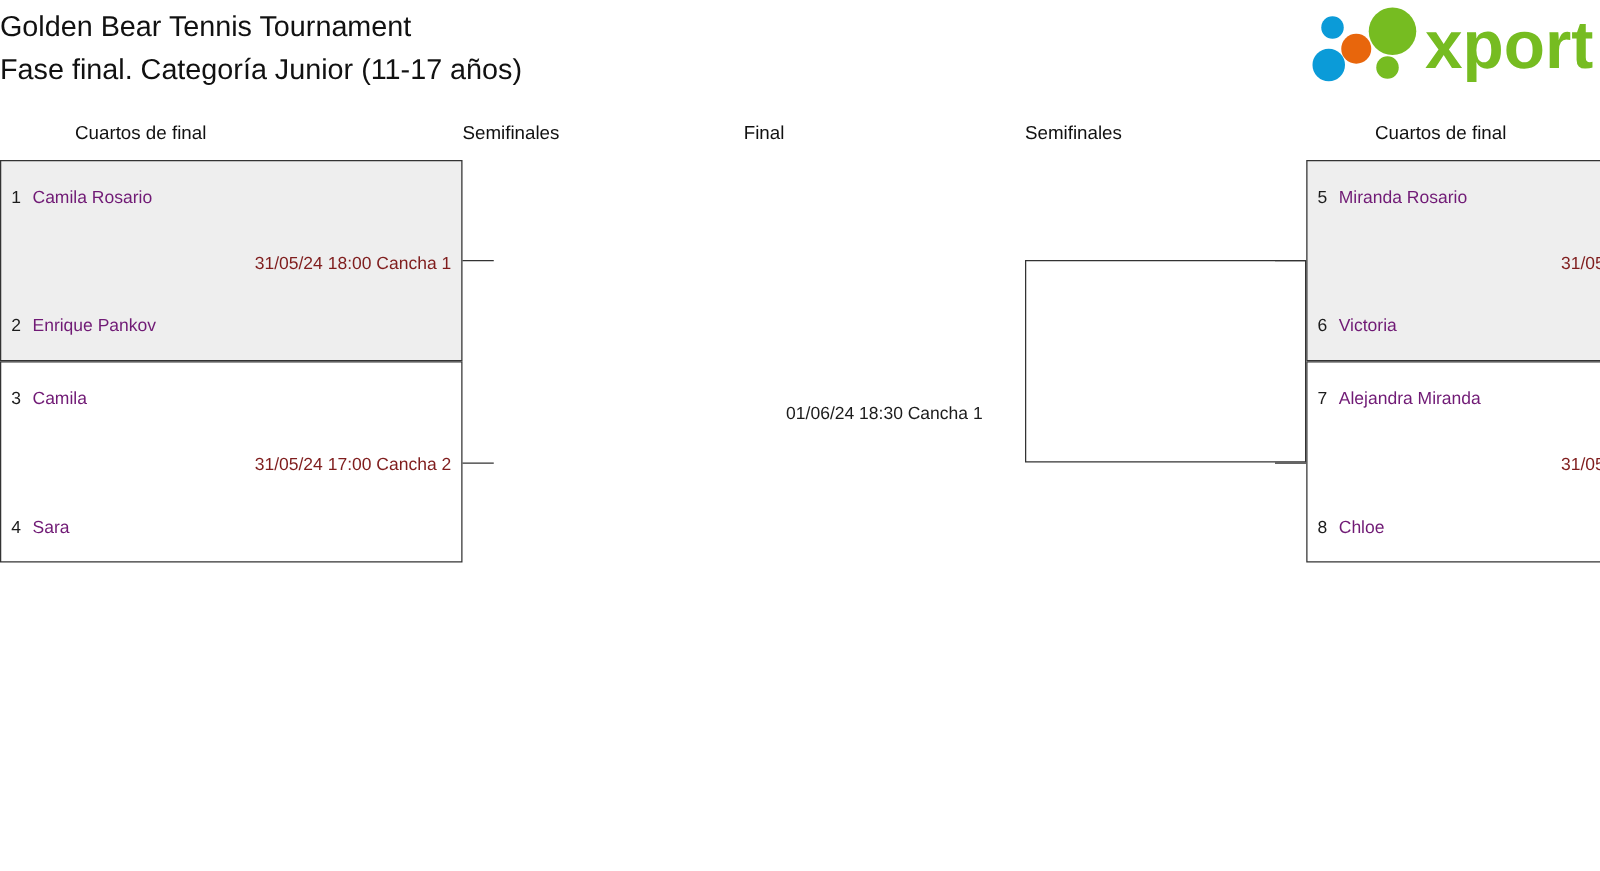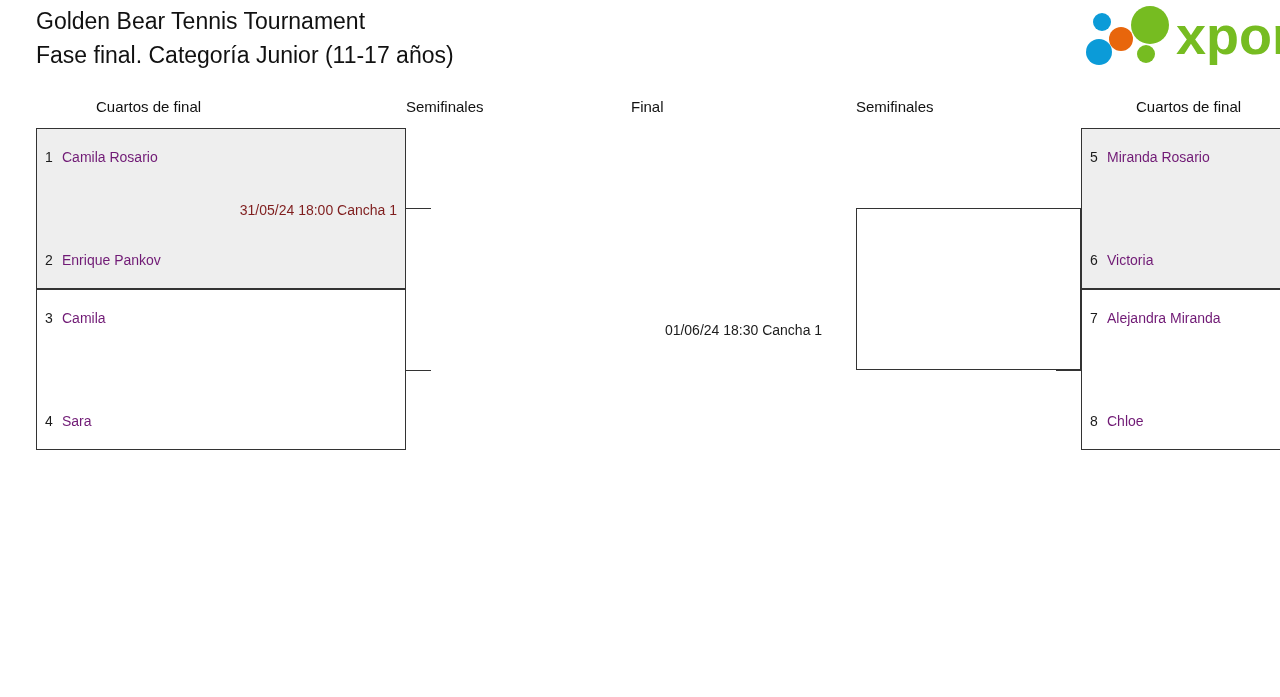--- a/index.html
+++ b/index.html
@@ -10,21 +10,20 @@
     background: #ffffff;
     font-family: "Liberation Sans", sans-serif;
     overflow: hidden;
   }
 
   #root {
     position: relative;
     width: 1065px;
     height: 697px;
     background: #ffffff;
-    margin-left: 36px;
   }
 
   
   .header {
     position: absolute;
     top: 0; left: 0;
     width: 1280px;
     height: 90px;
   }
 
@@ -184,20 +183,21 @@
         <span class="seed">2</span>
         <span class="pname">Enrique Pankov</span>
       </div>
     </div>
 
     <div class="match-box" style="left:0px; top:289px; width:370px; height:161px;">
       <div class="slot align-left" style="top:17px;">
         <span class="seed">3</span>
         <span class="pname">Camila</span>
       </div>
+      <div class="match-meta meta-right" style="top:71px;">31/05/24 17:00 Cancha 2</div>
       <div class="slot align-left" style="top:120px;">
         <span class="seed">4</span>
         <span class="pname">Sara</span>
       </div>
     </div>
 
     <div class="connector" style="left:370px; top:208px; width:25px;"></div>
     <div class="connector" style="left:370px; top:370px; width:25px;"></div>
 
 

